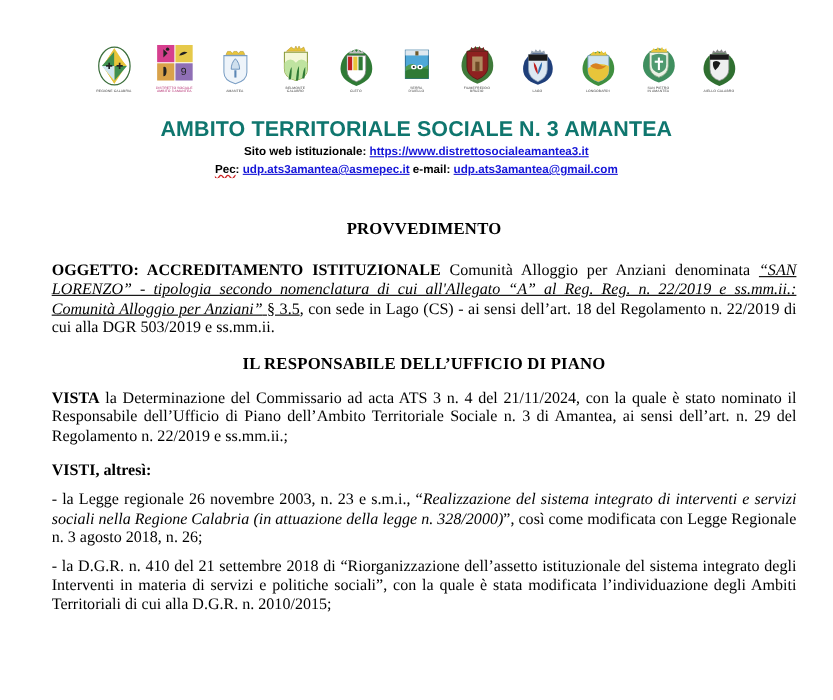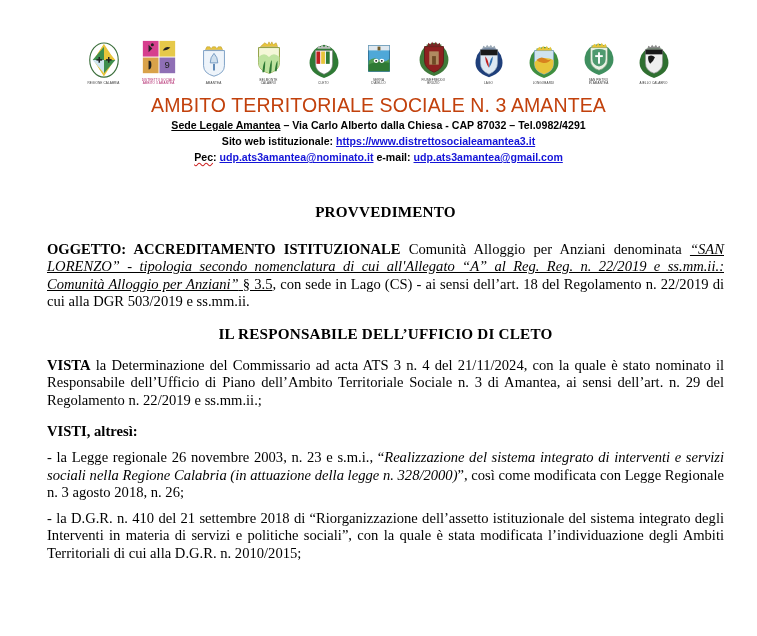--- a/index.html
+++ b/index.html
@@ -49,25 +49,25 @@
     color: #3b3b3b;
     margin-top: 1px;
     width: 46px;
     word-wrap: break-word;
   }
   .crest-label.red { color: #b0236a; }
 
   .org-title {
     text-align: center;
     font-family: "Liberation Sans", "DejaVu Sans", sans-serif;
-    font-weight: normal;
+    font-weight: bold;
     font-size: 19.5px;
     letter-spacing: 0.1px;
-    margin-top: 8px;
-    color: #c2410c;
+    margin-top: 21px;
+    color: #0f766e;
   }
   .contact-line {
     text-align: center;
     font-family: "Liberation Sans", "DejaVu Sans", sans-serif;
     font-weight: bold;
     font-size: 10.6px;
     line-height: 16px;
     color: #000;
   }
   .contact-line .u { text-decoration: underline; }
@@ -256,44 +256,41 @@
           <path d="M14 16 q4 -2 7 1 q-2 5 -5 7 q-3 -4 -2 -8z" fill="#1a1a1a"></path>
           <path d="M13 8 h14 l-1 -3 -2.5 1.6 -1.5 -2.6 -2 2.6 -2 -2.6 -1.5 2.6 -2.5 -1.6 z" fill="#8a8a8a"></path>
         </svg>
         <div class="crest-label">AIELLO CALABRO</div>
       </div>
 
     </div>
 
     <div class="org-title">AMBITO TERRITORIALE SOCIALE N. 3 AMANTEA</div>
 
-    <div class="contact-line">
-      <span class="u">Sede Legale Amantea</span><span> – Via Carlo Alberto dalla Chiesa - CAP  87032 – Tel.0982/4291</span>
-    </div>
 
 
     <div class="contact-line">
       <span>Sito web istituzionale: </span><a class="link" href="#">https://www.distrettosocialeamantea3.it</a>
     </div>
 
     <div class="contact-line">
-      <span class="squiggle">Pec</span><span>: </span><a class="link" href="#">udp.ats3amantea@nominato.it</a><span> e-mail: </span><a class="link" href="#">udp.ats3amantea@gmail.com</a>
+      <span class="squiggle">Pec</span><span>: </span><a class="link" href="#">udp.ats3amantea@asmepec.it</a><span> e-mail: </span><a class="link" href="#">udp.ats3amantea@gmail.com</a>
     </div>
   </div>
 
   <div class="body">
 
     <div class="gap-lg"></div>
     <div class="center-heading">PROVVEDIMENTO</div>
 
     <div class="gap-lg"></div>
     <p class="para"><b>OGGETTO: </b><b>ACCREDITAMENTO ISTITUZIONALE</b><span> Comunità Alloggio per Anziani denominata </span><span class="ui">“SAN LORENZO” - tipologia secondo nomenclatura di cui all'Allegato “A” al Reg. Reg. n. 22/2019 e ss.mm.ii.: Comunità Alloggio per Anziani”</span><span class="un"> § 3.5</span><span>, con sede in Lago (CS) - ai sensi dell’art. 18 del Regolamento n. 22/2019 di cui alla DGR 503/2019 e ss.mm.ii.</span></p>
 
     <div class="gap-md"></div>
-    <div class="center-heading">IL RESPONSABILE DELL’UFFICIO DI CLETO</div>
+    <div class="center-heading">IL RESPONSABILE DELL’UFFICIO DI PIANO</div>
 
     <div class="gap-md"></div>
     <p class="para"><b>VISTA</b><span> la Determinazione del Commissario ad acta ATS 3 n. 4 del 21/11/2024, con la quale è stato nominato il Responsabile dell’Ufficio di Piano dell’Ambito Territoriale Sociale n. 3 di Amantea, ai sensi dell’art. n. 29 del Regolamento n. 22/2019 e ss.mm.ii.;</span></p>
 
     <div class="gap-md"></div>
     <p class="para"><b>VISTI, altresì:</b></p>
 
 
     <div class="gap-sm"></div>
     <p class="para"><span>- la Legge regionale 26 novembre 2003, n. 23 e s.m.i., “</span><i>Realizzazione del sistema integrato di interventi e servizi sociali nella Regione Calabria (in attuazione della legge n. 328/2000)</i><span>”, così come modificata con Legge Regionale n. 3 agosto 2018, n. 26;</span></p>

